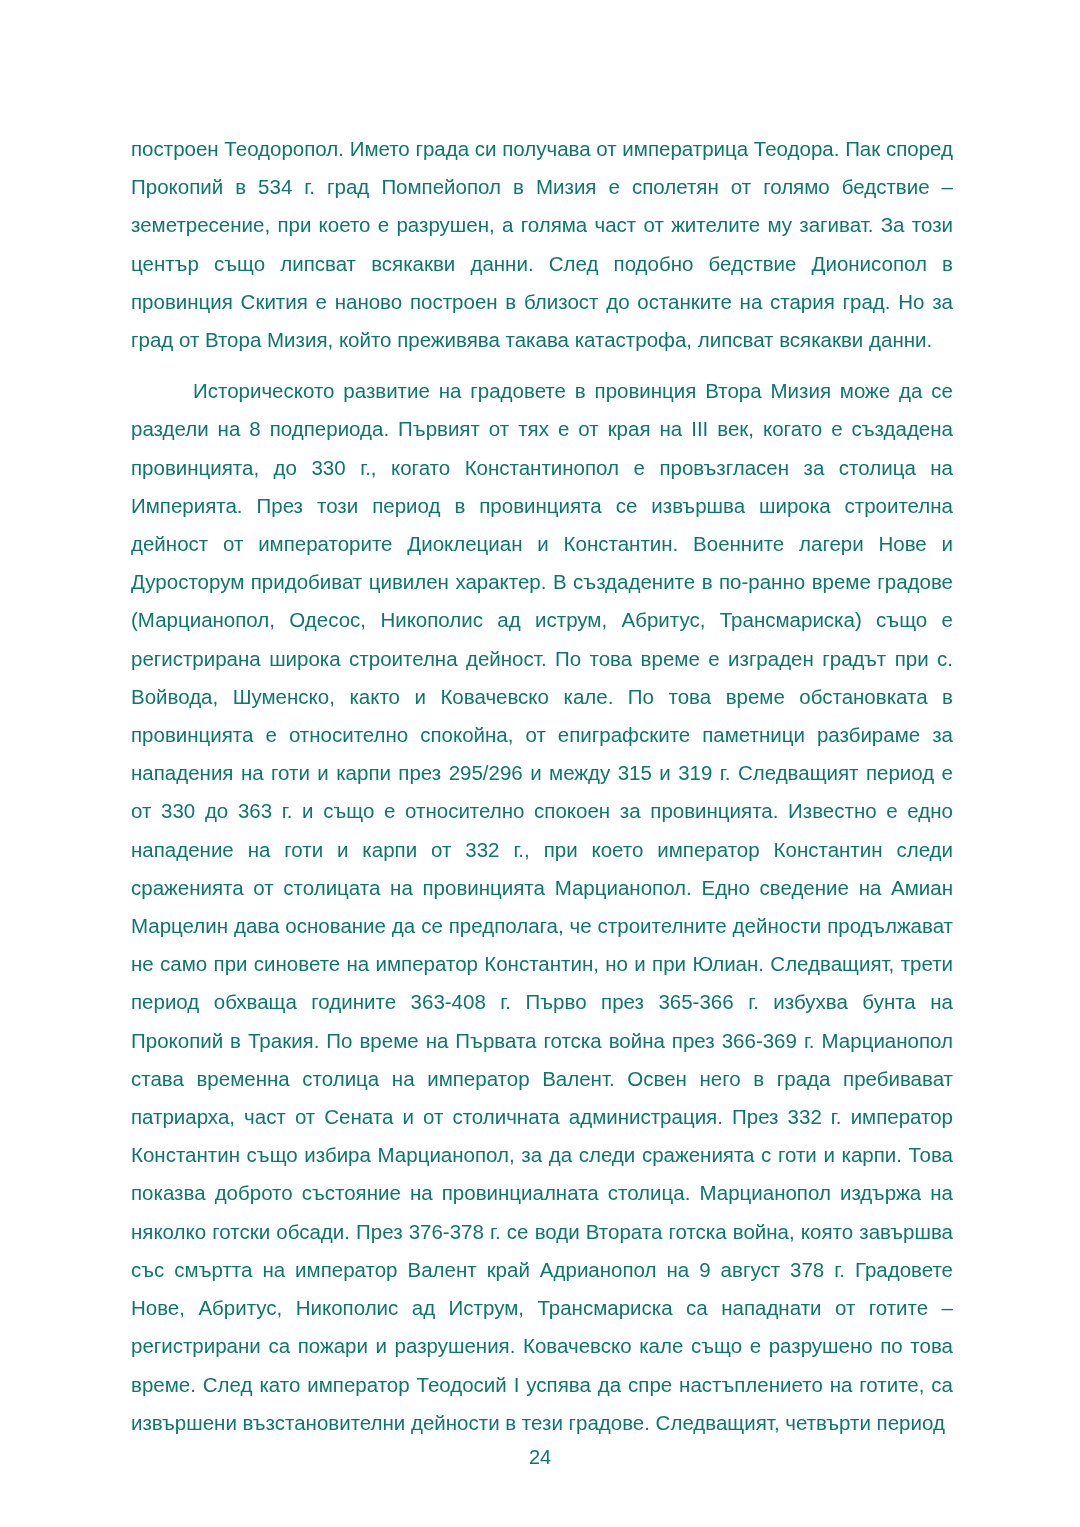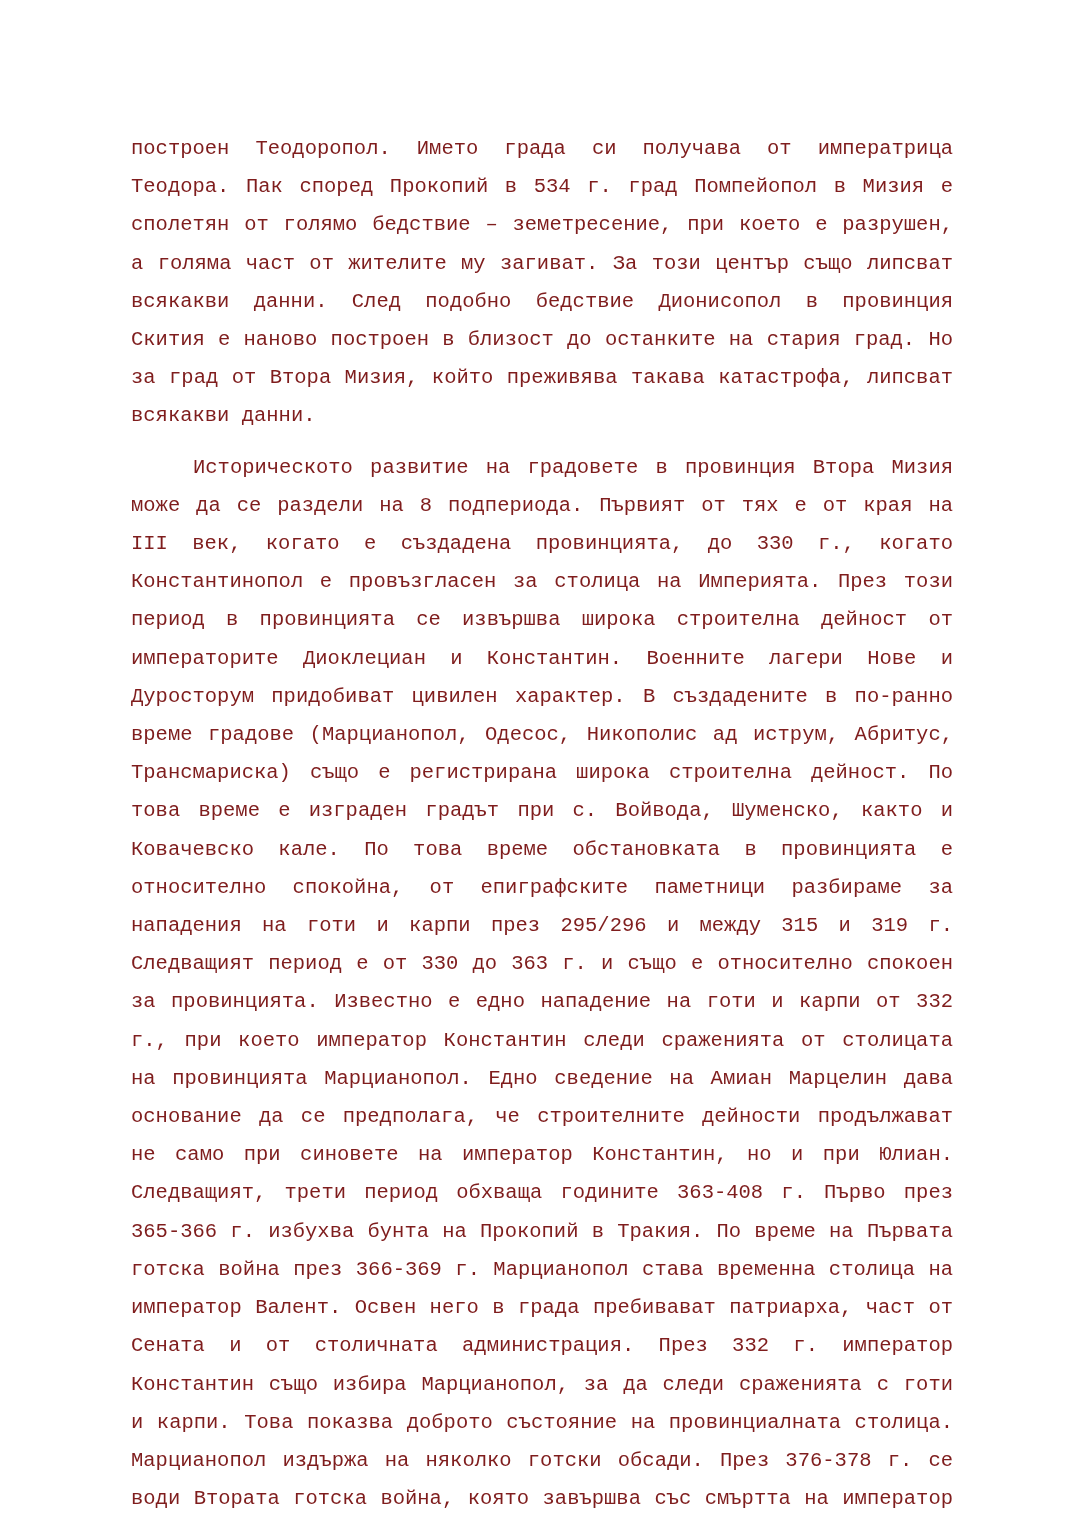--- a/index.html
+++ b/index.html
@@ -5,22 +5,22 @@
   html, body {
     margin: 0;
     padding: 0;
     background: #ffffff;
   }
   .page {
     position: relative;
     width: 1080px;
     height: 1527px;
     background: #ffffff;
-    font-family: Liberation Mono, monospace;
-    color: #7f1d1d;
+    font-family: Liberation Sans, sans-serif;
+    color: #0f766e;
     overflow: hidden;
   }
   .text-block {
     position: absolute;
     left: 131px;
     top: 130px;
     width: 822px;
   }
   .para {
     margin: 0;
@@ -44,13 +44,14 @@
   }
 </style>
 </head>
 <body>
 
 <div class="page">
   <div class="text-block">
     <p class="para">построен Теодоропол. Името града си получава от императрица Теодора. Пак според Прокопий в 534 г. град Помпейопол в Мизия е сполетян от голямо бедствие – земетресение, при което е разрушен, а голяма част от жителите му загиват. За този център също липсват всякакви данни. След подобно бедствие Дионисопол в провинция Скития е наново построен в близост до останките на стария град. Но за град от Втора Мизия, който преживява такава катастрофа, липсват всякакви данни.</p>
     <p class="para indented">Историческото развитие на градовете в провинция Втора Мизия може да се раздели на 8 подпериода. Първият от тях е от края на III век, когато е създадена провинцията, до 330 г., когато Константинопол е провъзгласен за столица на Империята. През този период в провинцията се извършва широка строителна дейност от императорите Диоклециан и Константин. Военните лагери Нове и Дуросторум придобиват цивилен характер. В създадените в по-ранно време градове (Марцианопол, Одесос, Никополис ад иструм, Абритус, Трансмариска) също е регистрирана широка строителна дейност. По това време е изграден градът при с. Войвода, Шуменско, както и Ковачевско кале. По това време обстановката в провинцията е относително спокойна, от епиграфските паметници разбираме за нападения на готи и карпи през 295/296 и между 315 и 319 г. Следващият период е от 330 до 363 г. и също е относително спокоен за провинцията. Известно е едно нападение на готи и карпи от 332 г., при което император Константин следи сраженията от столицата на провинцията Марцианопол. Едно сведение на Амиан Марцелин дава основание да се предполага, че строителните дейности продължават не само при синовете на император Константин, но и при Юлиан. Следващият, трети период обхваща годините 363-408 г. Първо през 365-366 г. избухва бунта на Прокопий в Тракия. По време на Първата готска война през 366-369 г. Марцианопол става временна столица на император Валент. Освен него в града пребивават патриарха, част от Сената и от столичната администрация. През 332 г. император Константин също избира Марцианопол, за да следи сраженията с готи и карпи. Това показва доброто състояние на провинциалната столица. Марцианопол издържа на няколко готски обсади. През 376-378 г. се води Втората готска война, която завършва със смъртта на император Валент край Адрианопол на 9 август 378 г. Градовете Нове, Абритус, Никополис ад Иструм, Трансмариска са нападнати от готите – регистрирани са пожари и разрушения. Ковачевско кале също е разрушено по това време. След като император Теодосий I успява да спре настъплението на готите, са извършени възстановителни дейности в тези градове. Следващият, четвърти период</p>
   </div>
+  <div class="page-number">24</div>
 </div>
 
 </body></html>

